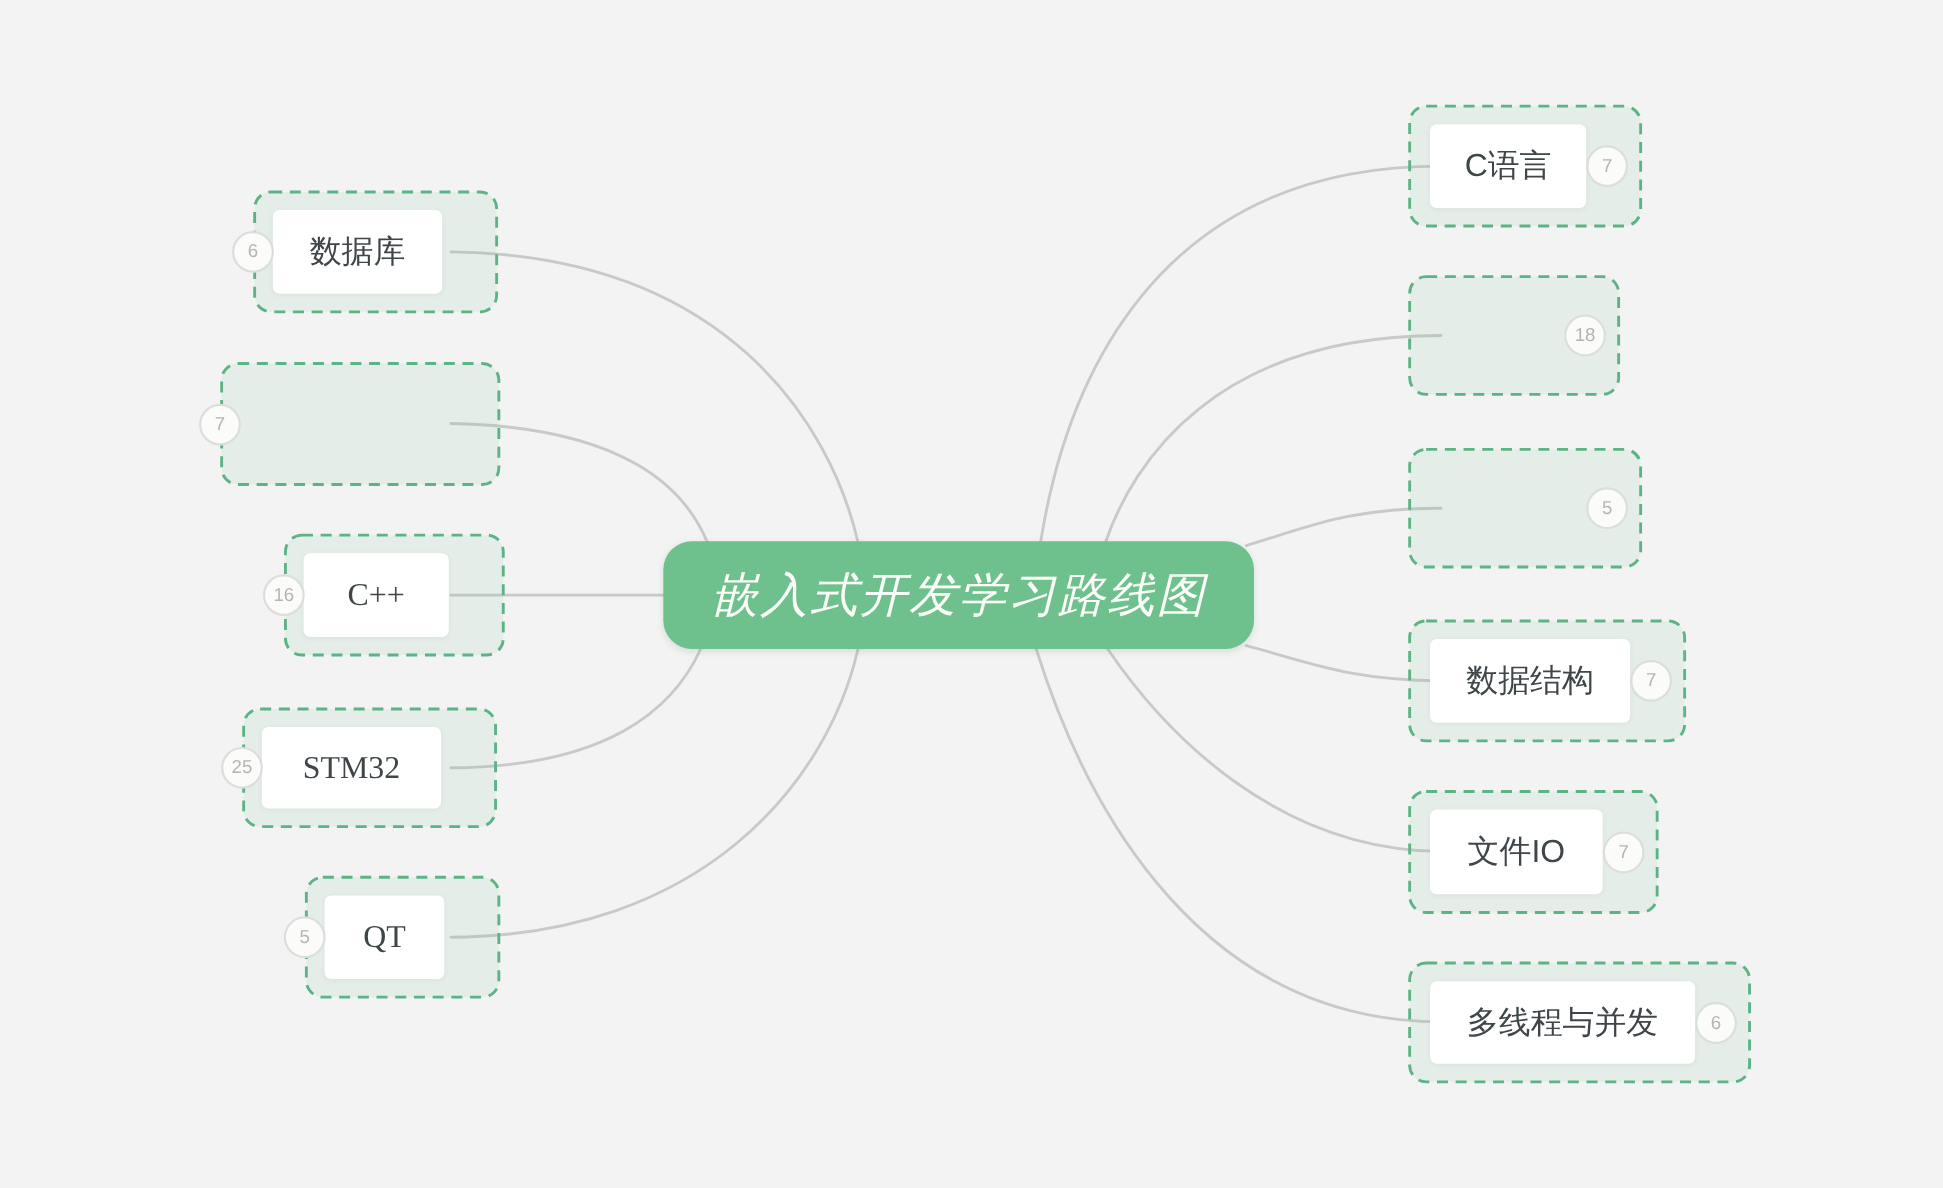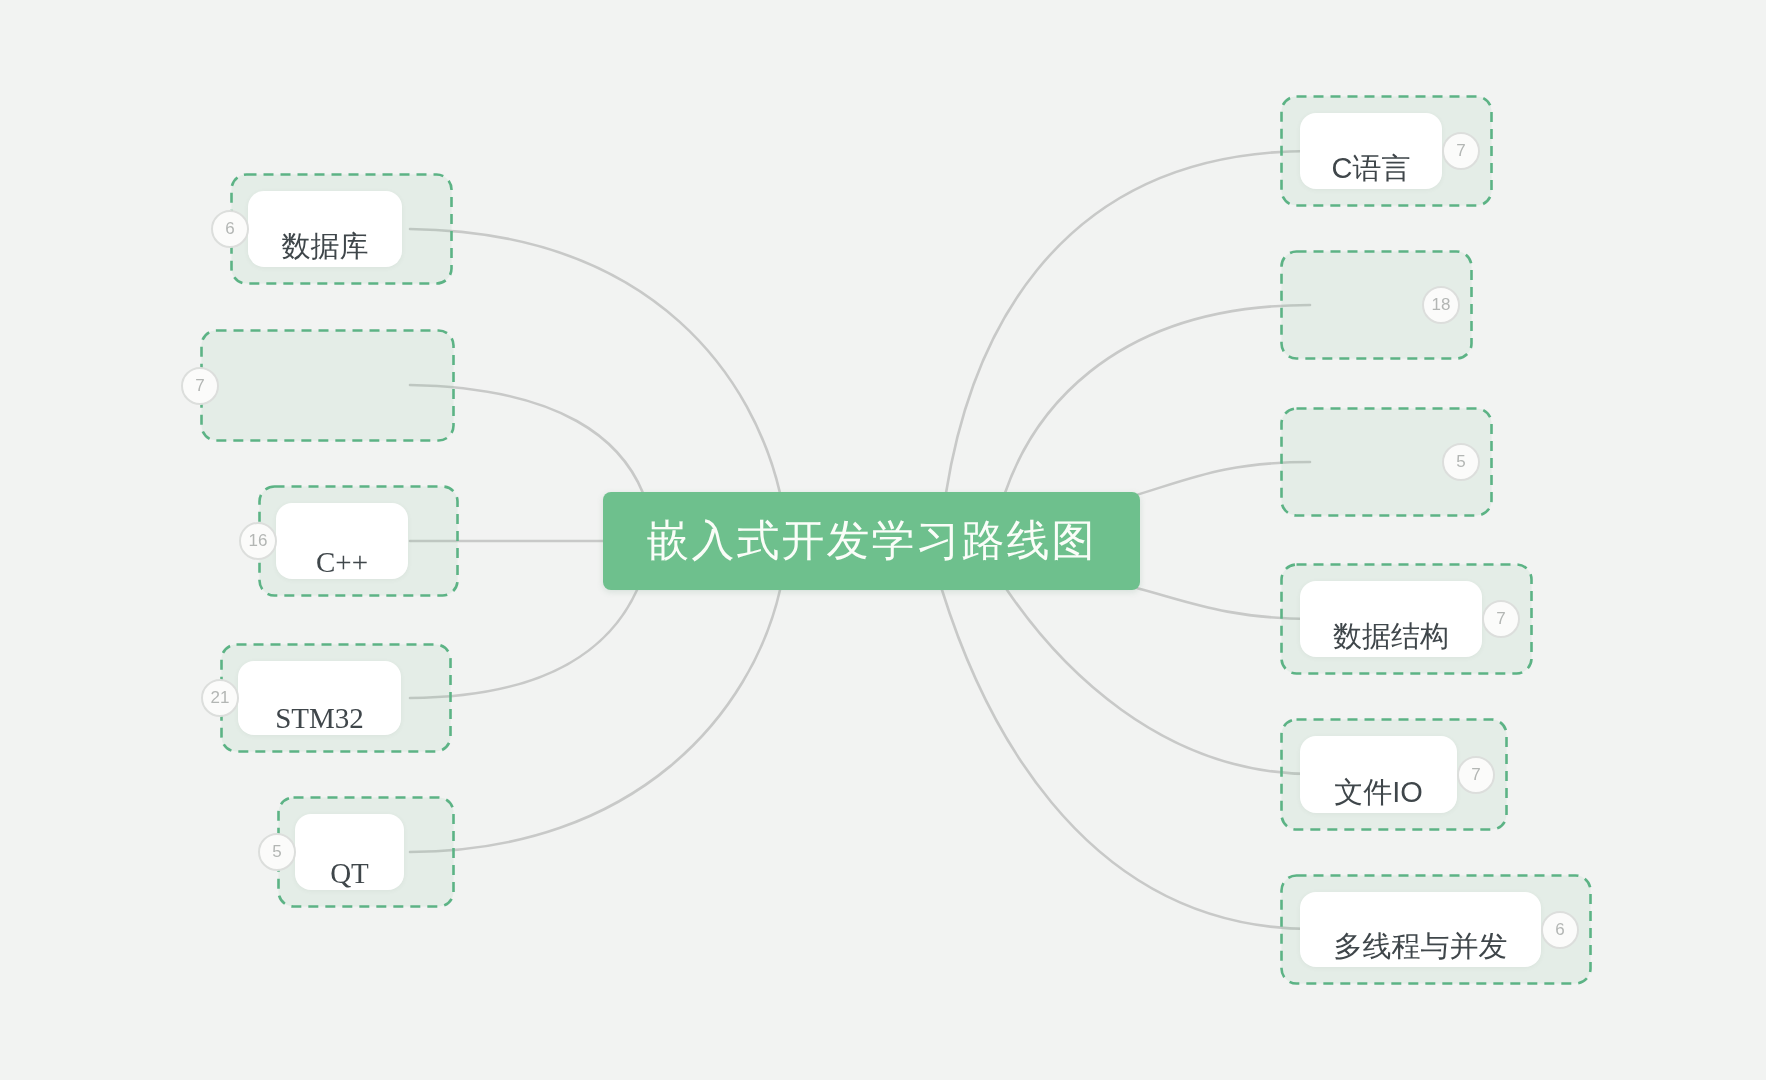--- a/index.html
+++ b/index.html
@@ -25,25 +25,26 @@
     stroke-width: 2.6;
     stroke-linecap: round;
   }
 
   
   .root {
     position: absolute;
     left: 603px; top: 492px;
     width: 537px; height: 98px;
     background: #6ec08d;
-    border-radius: 8px;
+    border-radius: 26px;
     display: flex;
     align-items: center;
     justify-content: center;
     box-shadow: 0 2px 6px rgba(90,140,110,0.18);
+    font-style: italic;
   }
   .root span {
     color: #fafdf8;
     font-size: 43px;
     font-weight: 500;
     letter-spacing: 2px;
     white-space: nowrap;
   }
 
   
@@ -58,24 +59,24 @@
     fill: rgba(111,190,141,0.10);
     stroke: #5cb385;
     stroke-width: 2.6;
     stroke-dasharray: 10 7;
     stroke-linecap: butt;
   }
   .pill {
     position: absolute;
     top: 18px; bottom: 18px;
     background: #ffffff;
-    border-radius: 16px;
+    border-radius: 6px;
     box-shadow: 0 1px 5px rgba(60,80,70,0.06);
     display: flex;
-    align-items: flex-end;
+    align-items: center;
     justify-content: center;
   }
   .topic.left  .pill { left: 18px;  right: 51px; font-family: Liberation Serif, serif; }
   .topic.right .pill { left: 20px;  right: 51px; }
   .pill span {
     color: #3f464a;
     font-size: 29px;
     white-space: nowrap;
   }
   .badge {
@@ -140,21 +141,21 @@
     <span class="badge">16</span>
     <div class="pill">
       <span>C++</span>
     </div>
   </div>
 
   <div class="topic left" style="left:220px; top:643px; width:232px; height:110px;">
     <svg class="dash">
         <rect rx="15" ry="15" x="1.5" y="1.5" width="229" height="107"></rect>
       </svg>
-    <span class="badge">21</span>
+    <span class="badge">25</span>
     <div class="pill">
       <span>STM32</span>
     </div>
   </div>
 
   <div class="topic left" style="left:277px; top:796px; width:178px; height:112px;">
     <svg class="dash">
         <rect rx="15" ry="15" x="1.5" y="1.5" width="175" height="109"></rect>
       </svg>
     <span class="badge">5</span>

